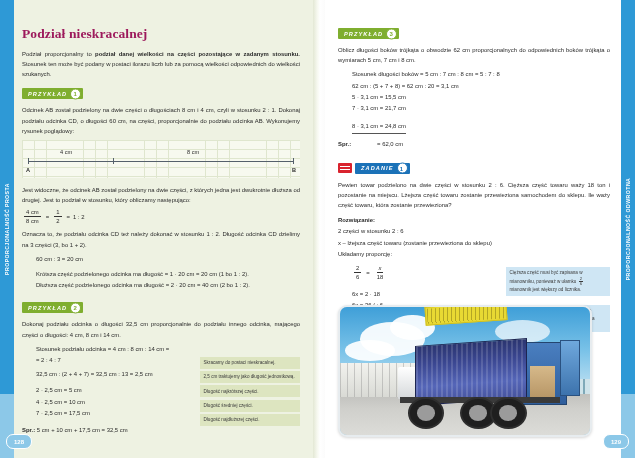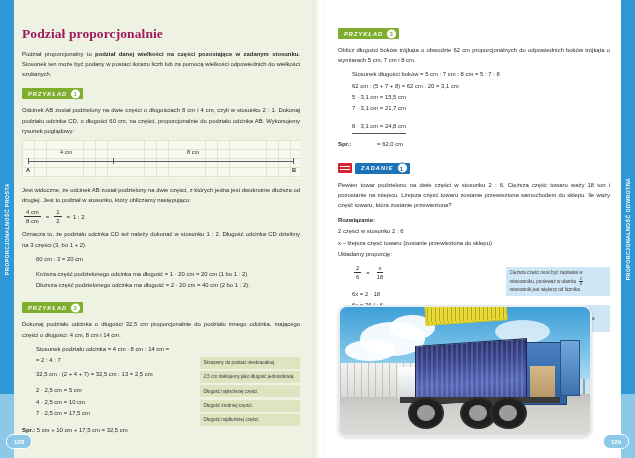--- a/index.html
+++ b/index.html
@@ -179,21 +179,21 @@
   </div>
   <div class="side-tab right">
     <div class="side-tab-label">PROPORCJONALNOŚĆ ODWROTNA</div>
   </div>
 
   <div class="page-num left">128</div>
   <div class="page-num right">129</div>
 
   <div class="col" style="left:22px;top:26px;width:278px;">
 
-    <h1 class="title">Podział proporcjonalnie</h1>
+    <h1 class="title">Podział nieskracalnej</h1>
 
     <p class="para"><span>Podział proporcjonalny to </span><b>podział danej wielkości na części pozostające w zadanym stosunku.</b><span> Stosunek ten może być podany w postaci ilorazu liczb lub za pomocą wielkości odpowiednich do wielkości szukanych.</span></p>
 
     <div class="badge-row">
       <div class="badge">
         <span>PRZYKŁAD</span>
         <span class="badge-num">1</span>
       </div>
     </div>
 

